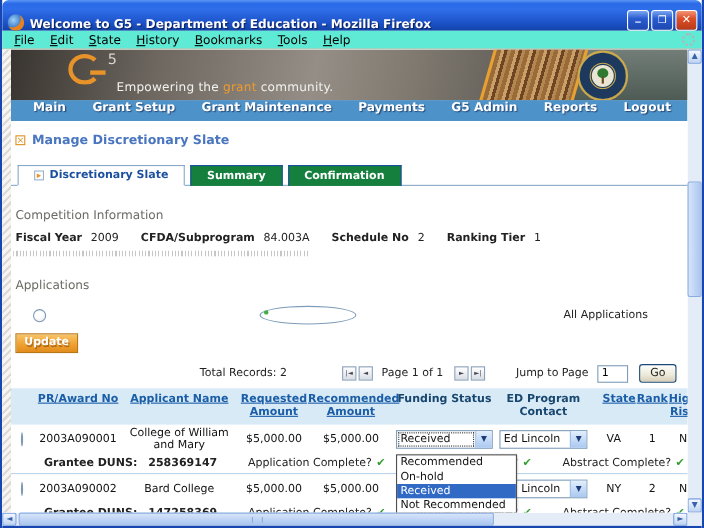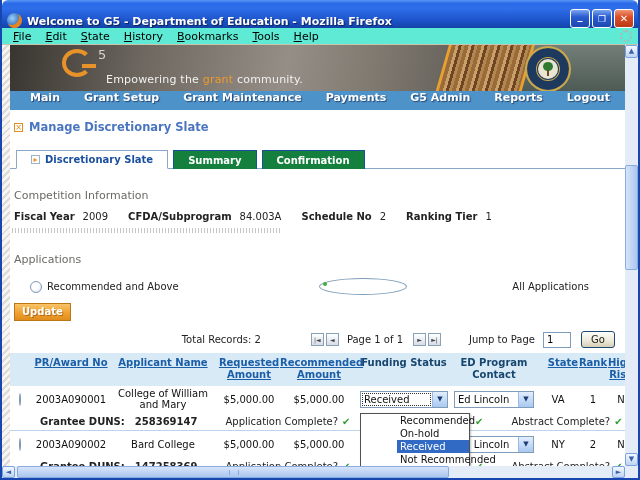--- a/index.html
+++ b/index.html
@@ -98,21 +98,21 @@
   .check-icon::before { content:"✔"; }
 
   
   .sel { display:flex; height:17px; border:1px solid #7f9db9; background:#fff; width:88px; margin:0 auto; cursor:pointer; }
   .sel-text { flex:1; font-size:10px; line-height:15px; text-align:left; padding-left:3px; white-space:nowrap; overflow:hidden; }
   .sel.focused .sel-text { outline:1px dotted #333; outline-offset:-2px; }
   .sel-arrow { width:15px; background:linear-gradient(180deg,#e2eefc,#aac8f0); border-left:1px solid #98b8e8; color:#1c3c78; font-size:7px; line-height:15px; text-align:center; }
   .sel-arrow::before { content:"▼"; }
   .sel.contact { width:80px; }
   .c-fund { position:relative; }
-  .ddlist { position:absolute; left:2px; top:22px; width:110px; background:#fff; border:1px solid #505050; z-index:30; box-shadow:1px 1px 2px rgba(0,0,0,.25);padding-left:36px; }
+  .ddlist { position:absolute; left:2px; top:22px; width:110px; background:#fff; border:1px solid #505050; z-index:30; box-shadow:1px 1px 2px rgba(0,0,0,.25); }
   .dditem { font-size:10px; padding:1px 3px; text-align:left; white-space:nowrap; cursor:pointer; }
   .dditem.hl { background:#316ac5; color:#fff; }
 
   
   .vscroll { width:13px; height:421px; background:#e4ecf8; display:flex; flex-direction:column; }
   .sbtn { width:13px; height:13px; border:1px solid #7ba2e0; border-radius:2px; background:linear-gradient(180deg,#f4f8ff,#bed4f2); color:#3a62a8; font-size:7px; line-height:11px; text-align:center; flex:0 0 auto; }
   .vtrack { flex:1; position:relative; }
   .vthumb { position:absolute; left:0; top:107px; width:13px; height:105px; border:1px solid #88abe0; border-radius:2px; background:linear-gradient(90deg,#d7e4fa,#aac6ef); }
   .hscroll { height:12px; width:636px; background:#e4ecf8; display:flex; }
   .hsbtn { width:13px; height:12px; border:1px solid #7ba2e0; border-radius:2px; background:linear-gradient(180deg,#f4f8ff,#bed4f2); color:#3a62a8; font-size:7px; line-height:10px; text-align:center; flex:0 0 auto; }
@@ -205,21 +205,20 @@
           <span class="f-label">Ranking Tier</span>
           <span class="f-value">1</span>
         </div>
 
         <div class="hatch"></div>
 
         <div class="section-h">Applications</div>
 
         <div class="radios">
           <span class="radio"></span>
-          <span class="radio-label">Recommended and Above</span>
           <span class="radio sel"></span>
           <span class="radio-label">All Applications</span>
         </div>
 
         <span class="btn-update">Update</span>
 
         <div class="pager">
           <span class="total">Total Records: 2</span>
           <span class="pgbtn">|◄</span>
           <span class="pgbtn">◄</span>

